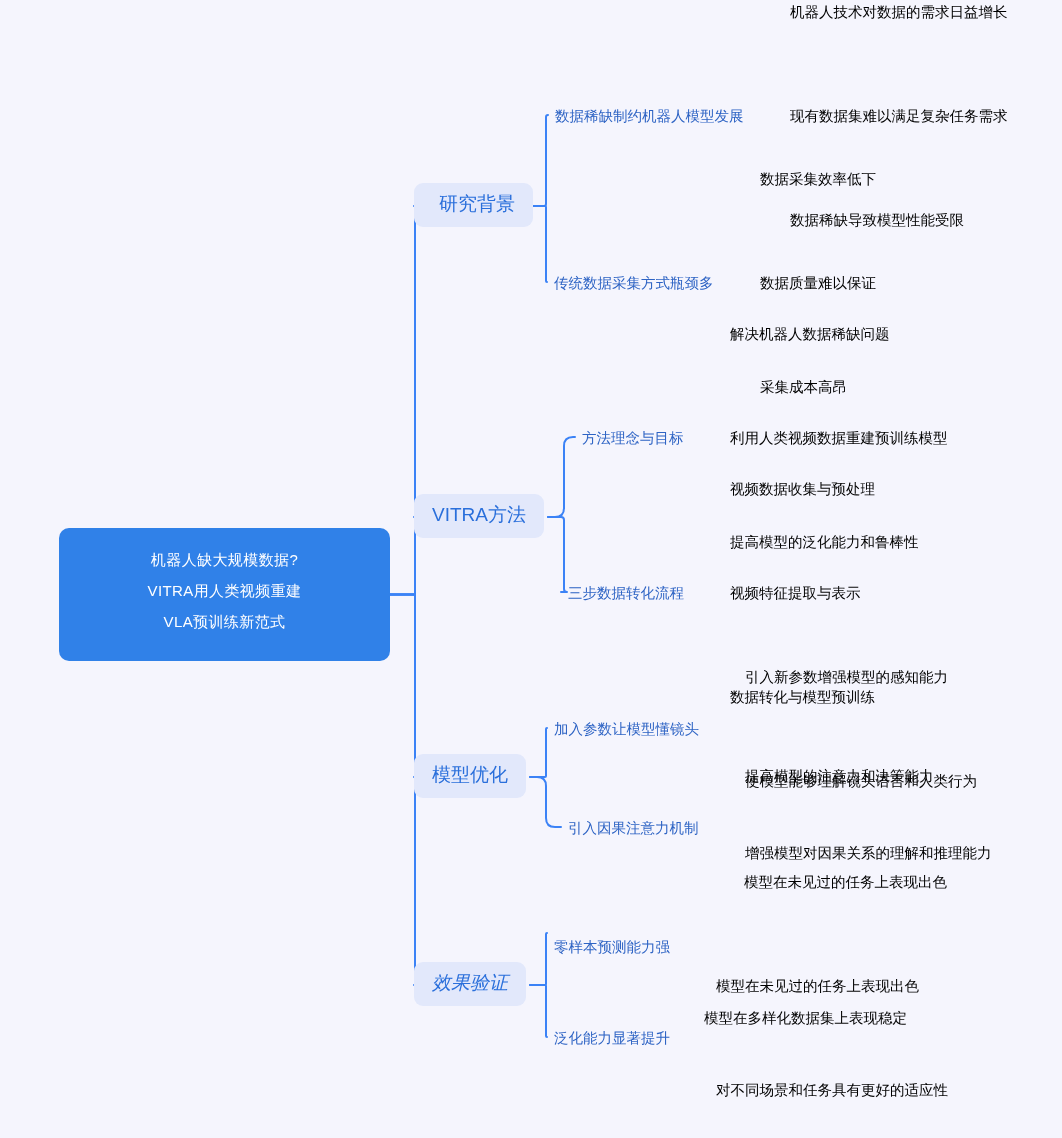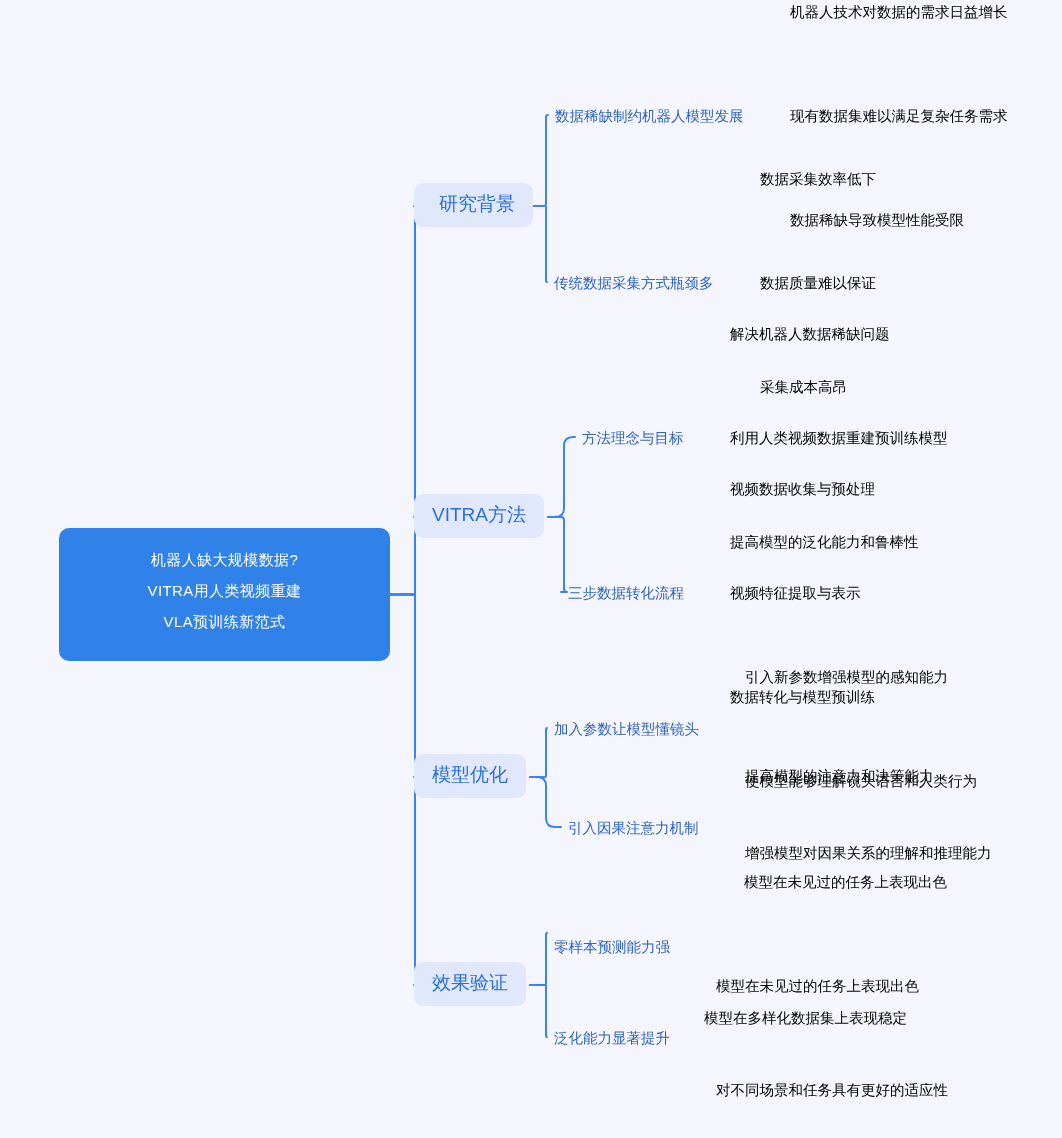--- a/index.html
+++ b/index.html
@@ -113,21 +113,21 @@
     </svg>
   <div id="nodes">
       <div class="node node-root" style="left: 59px; top: 528px; width: 331px; min-height: 133px;">
         <span class="rline">机器人缺大规模数据?</span>
         <span class="rline">VITRA用人类视频重建</span>
         <span class="rline">VLA预训练新范式</span>
       </div>
       <div class="node node-l2" style="left: 414px; top: 183px; min-width: 112px; padding-left: 25px;"><span>研究背景</span></div>
       <div class="node node-l2" style="left: 414px; top: 494px; min-width: 127px;"><span>VITRA方法</span></div>
       <div class="node node-l2" style="left: 414px; top: 754px; min-width: 112px;"><span>模型优化</span></div>
-      <div class="node node-l2" style="left: 414px; top: 962px; min-width: 112px;"><span>效果验证</span></div>
+      <div class="node node-l2" style="left: 414px; top: 962px; min-width: 112px; font-style: italic;"><span>效果验证</span></div>
       <div class="node node-l3" style="top: 104px; left: 555px;"><span>数据稀缺制约机器人模型发展</span></div>
       <div class="node node-l4" style="left: 790px; top: 0px;"><span>机器人技术对数据的需求日益增长</span></div>
       <div class="node node-l4" style="left: 790px; top: 104px;"><span>现有数据集难以满足复杂任务需求</span></div>
       <div class="node node-l4" style="left: 790px; top: 208px;"><span>数据稀缺导致模型性能受限</span></div>
       <div class="node node-l3" style="top: 271px; left: 554px;"><span>传统数据采集方式瓶颈多</span></div>
       <div class="node node-l4" style="left: 760px; top: 167px;"><span>数据采集效率低下</span></div>
       <div class="node node-l4" style="left: 760px; top: 271px;"><span>数据质量难以保证</span></div>
       <div class="node node-l4" style="left: 760px; top: 375px;"><span>采集成本高昂</span></div>
       <div class="node node-l3" style="top: 426px; left: 582px;"><span>方法理念与目标</span></div>
       <div class="node node-l4" style="left: 730px; top: 322px;"><span>解决机器人数据稀缺问题</span></div>

